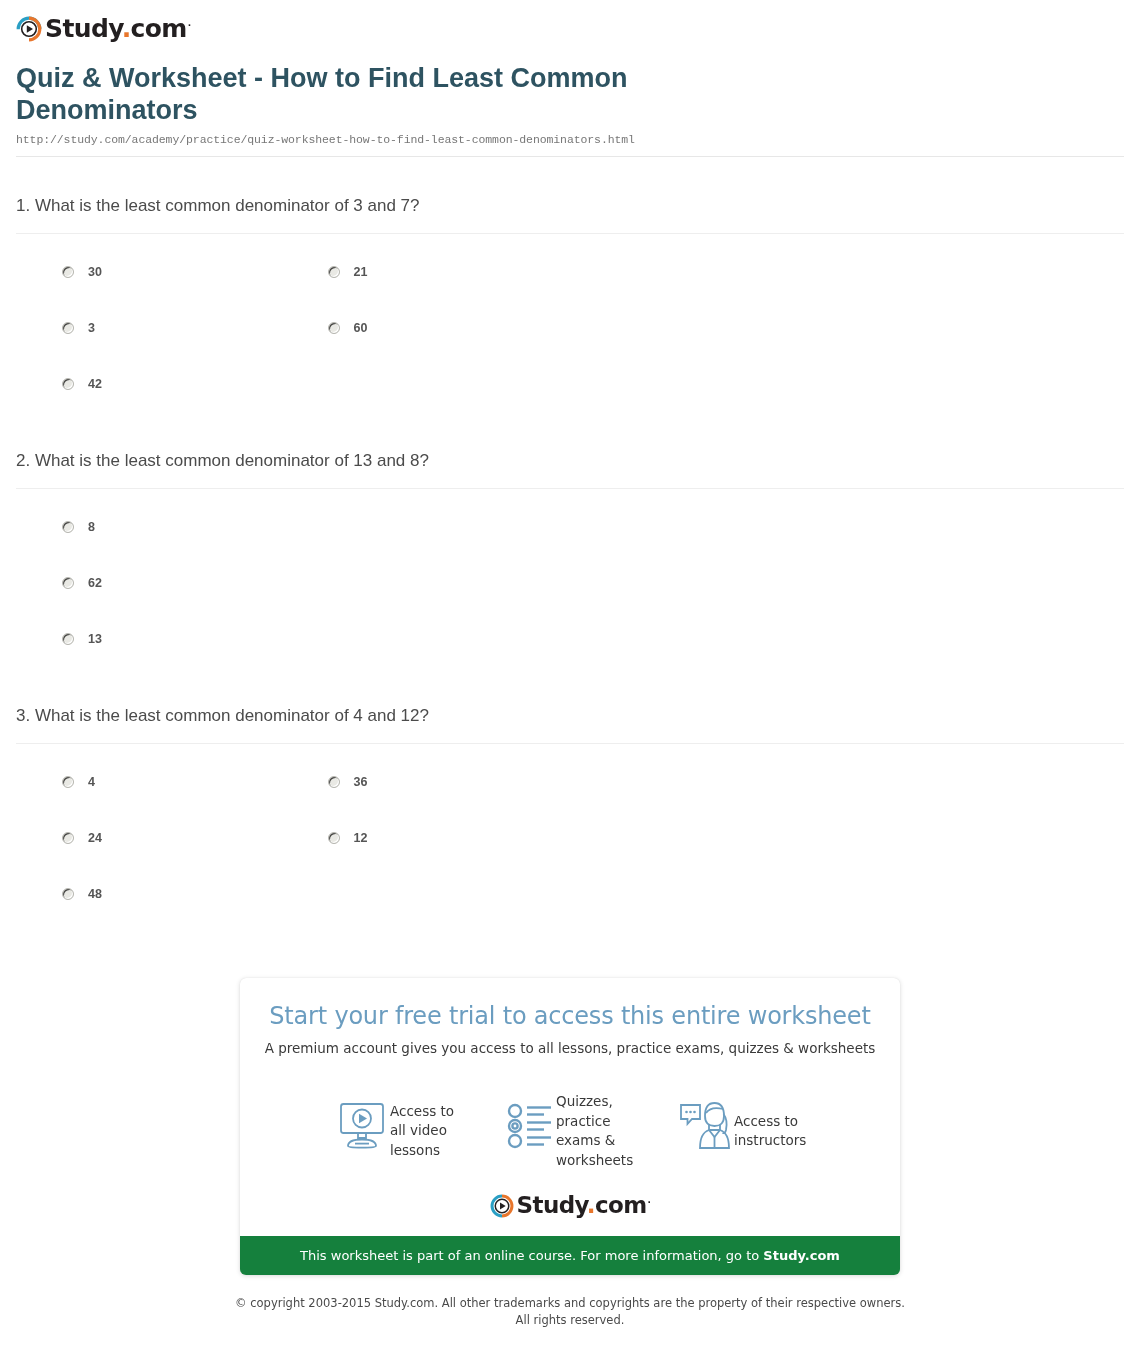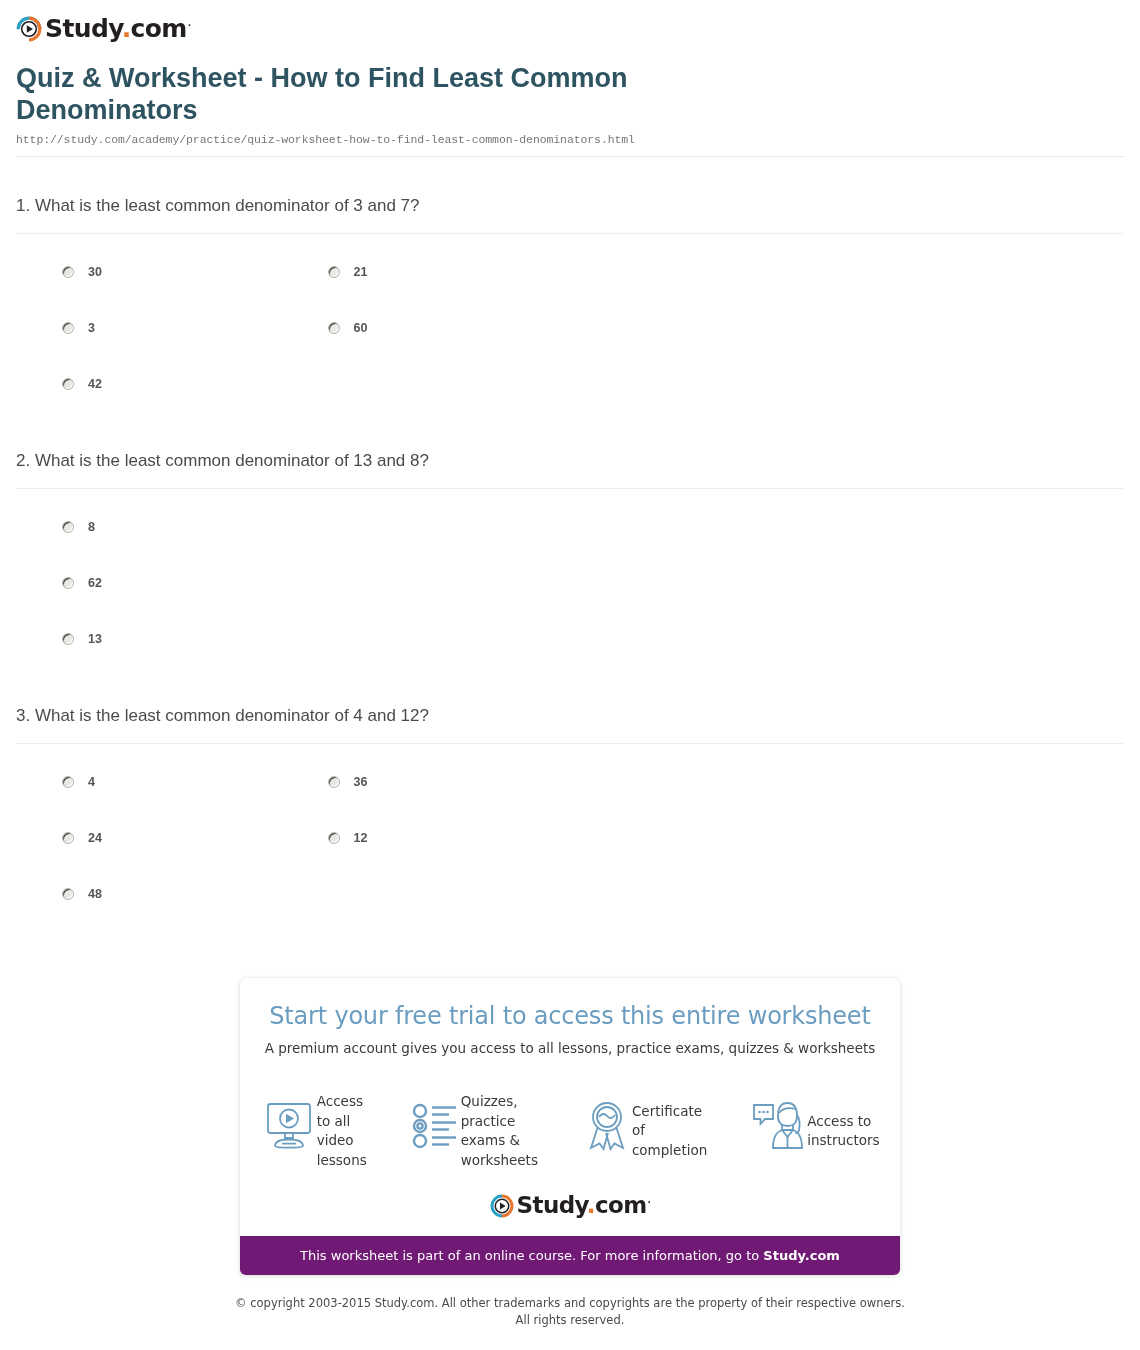--- a/index.html
+++ b/index.html
@@ -175,21 +175,21 @@
   }
   .promo-logo-row {
     display: flex;
     justify-content: center;
     align-items: center;
     margin-top: 24px;
     margin-bottom: 18px;
   }
   .promo-logo-row .logo-word { font-size: 23px; }
   .promo-bar {
-    background: #701a75;
+    background: #15803d;
     color: #ffffff;
     text-align: center;
     font-size: 13px;
     padding: 12px 0;
     font-family: "DejaVu Sans", sans-serif;
   }
   .promo-bar b { font-weight: bold; }
 
   
   .copyright {
@@ -335,32 +335,20 @@
             <line x1="21" y1="12.5" x2="38" y2="12.5"></line>
             <line x1="21" y1="20.5" x2="45" y2="20.5"></line>
             <line x1="21" y1="27.5" x2="38" y2="27.5"></line>
             <line x1="21" y1="35.5" x2="45" y2="35.5"></line>
             <line x1="21" y1="42.5" x2="38" y2="42.5"></line>
           </svg>
         </div>
         <div class="feature-label">Quizzes, practice exams &amp; worksheets</div>
       </div>
 
-      <div class="feature">
-        <div class="feature-icon">
-          <svg width="50" height="52" viewBox="0 0 50 52" fill="none" stroke="#6b9dc0" stroke-width="1.8">
-            <circle cx="25" cy="17" r="14"></circle>
-            <circle cx="25" cy="17" r="10"></circle>
-            <path d="M17 17 Q21 11.5 25 16 Q29 20.5 33 15"></path>
-            <path d="M15.5 28 L9 48 L17.5 43.5 L21.5 49 L26 33"></path>
-            <path d="M34.5 28 L41 48 L32.5 43.5 L28.5 49 L24 33"></path>
-          </svg>
-        </div>
-        <div class="feature-label">Certificate of completion</div>
-      </div>
 
       <div class="feature">
         <div class="feature-icon">
           <svg width="56" height="52" viewBox="0 0 56 52" fill="none" stroke="#6b9dc0" stroke-width="1.8">
             <path d="M3 5 L22 5 L22 19 L14 19 L9.5 24 L9.5 19 L3 19 Z"></path>
             <circle cx="8.5" cy="12" r="1.3" fill="#6b9dc0" stroke="none"></circle>
             <circle cx="12.5" cy="12" r="1.3" fill="#6b9dc0" stroke="none"></circle>
             <circle cx="16.5" cy="12" r="1.3" fill="#6b9dc0" stroke="none"></circle>
             <path d="M27 16 Q27 3 36.5 3 Q46 3 46 16 Q46 26 36.5 26 Q27 26 27 16 Z"></path>
             <path d="M28 13 Q33 6 45 9"></path>

